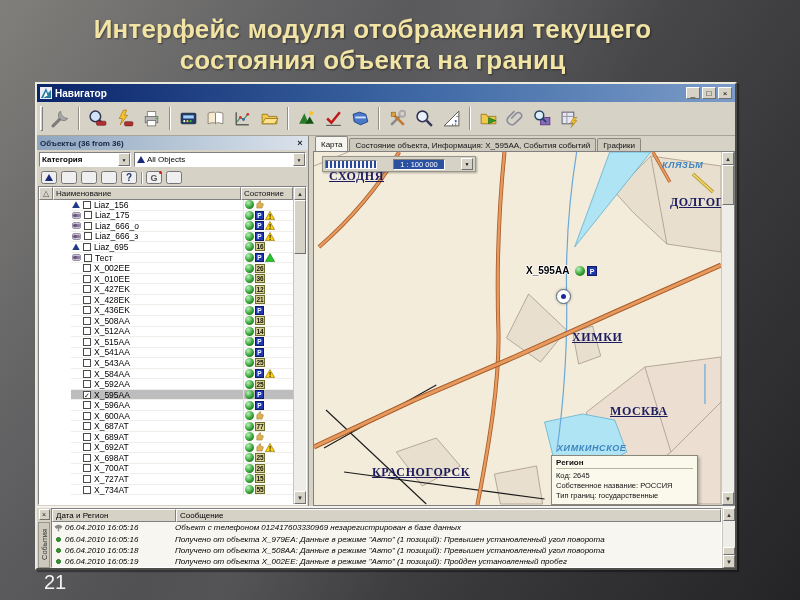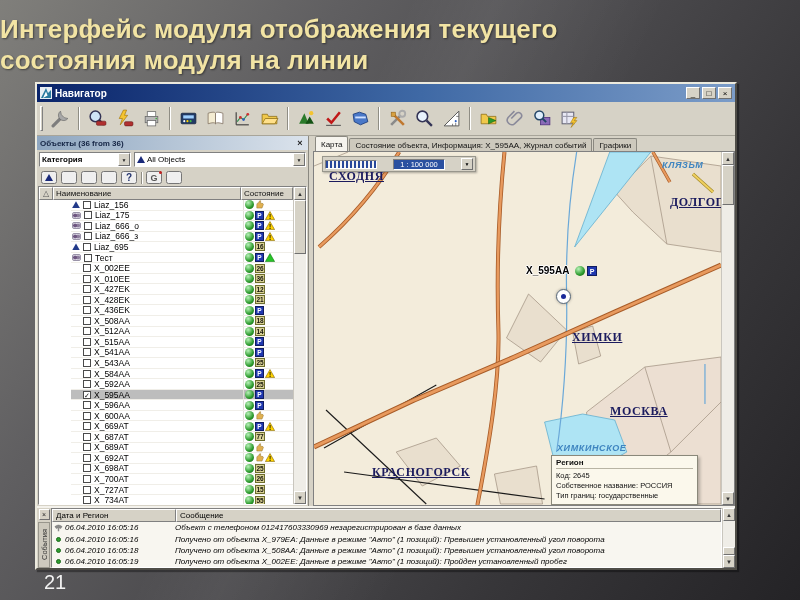--- a/index.html
+++ b/index.html
@@ -4,21 +4,21 @@
 <style>
   * { box-sizing: border-box; }
   html,body { margin:0; padding:0; }
   body { width:800px; height:600px; overflow:hidden; font-family:"Liberation Sans",sans-serif; }
 
   .slide { position:relative; width:800px; height:600px;
     background:linear-gradient(125deg,#807f7b 0%,#605f61 28%,#4a494c 52%,#373639 74%,#242326 100%); }
   .slide::before { content:""; position:absolute; inset:0; pointer-events:none;
     background:linear-gradient(115deg,transparent 38%,rgba(255,255,255,.06) 46%,transparent 62%); }
 
-  .slide-title { position:absolute; top:14px; left:0; right:55px; 
+  .slide-title { position:absolute; top:14px; left:0; right:55px; text-align:center;
     font-size:26px; font-weight:bold; color:#f2e4a4; line-height:1.18; letter-spacing:.2px;
     text-shadow:1px 1px 2px rgba(0,0,0,.45); }
 
   .page-num { position:absolute; left:44px; top:571px; font-size:20px; color:#f2f2f2; }
 
   
   .window { position:absolute; left:35px; top:82px; width:702px; height:488px;
     background:#d6d2c6; border:2px solid; border-color:#eceade #4f4d47 #4f4d47 #eceade;
     box-shadow:2px 2px 1px rgba(0,0,0,.35); display:flex; flex-direction:column; }
   .titlebar { height:18px; background:linear-gradient(90deg,#0a246a,#3f69a5 55%,#7b9cc8);
@@ -161,21 +161,21 @@
   .lr-phone svg { width:9px; height:9px; display:block; }
   .log-time { width:110px; flex:none; }
   .log-msg { flex:1; white-space:nowrap; overflow:hidden; }
 </style>
 </head>
 <body>
 
 <div class="slide">
   <div class="slide-title">
     <span>Интерфейс модуля отображения текущего</span><br>
-    <span>состояния модуля на линии</span>
+    <span>состояния объекта на границ</span>
   </div>
 
   <div class="window">
 
     <div class="titlebar">
       <span class="win-ico">
         <svg viewBox="0 0 12 12">
             <rect width="12" height="12" fill="#e8eef4"></rect>
             <path d="M1 11 L6 1 L8 6 L11 3 L11 11 Z" fill="#2a7aa0"></path>
             <path d="M3 11 L6 4.5 L7.6 8.5 Z" fill="#fff"></path>
@@ -573,35 +573,20 @@
                     <span class="hbadge">
                       <svg viewBox="0 0 10 10">
                         <path d="M2 9 L2 5 Q2 3.2 3.8 3.2 L5 1 Q5.8 0 6.4 1 L5.9 3.2 L8.8 4 Q9.8 4.8 9 5.8 L7.8 9 Z" fill="#e0b050" stroke="#8a6a20" stroke-width="0.5"></path>
                       </svg>
                     </span>
                   </span>
                 </div>
                 <div class="obj-row">
                   <span class="tico"></span>
                   <span class="cb"></span>
-                  <span class="oname">X_669AT</span>
-                  <span class="ostat">
-                    <span class="sphere"></span>
-                    <span class="pbadge">P</span>
-                    <span class="wbadge">
-                      <svg viewBox="0 0 10 9">
-                        <polygon points="5,0.5 9.6,8.6 0.4,8.6" fill="#ffd400" stroke="#806000" stroke-width="0.6"></polygon>
-                        <text x="5" y="7.8" font-size="6.5" text-anchor="middle" fill="#000" font-weight="bold" font-family="Liberation Sans, sans-serif">!</text>
-                      </svg>
-                    </span>
-                  </span>
-                </div>
-                <div class="obj-row">
-                  <span class="tico"></span>
-                  <span class="cb"></span>
                   <span class="oname">X_687AT</span>
                   <span class="ostat">
                     <span class="sphere"></span>
                     <span class="nbadge">77</span>
                   </span>
                 </div>
                 <div class="obj-row">
                   <span class="tico"></span>
                   <span class="cb"></span>
                   <span class="oname">X_689AT</span>
@@ -678,21 +663,21 @@
             <button class="sb-btn">▼</button>
           </div>
         </div>
       </div>
 
       <div class="splitter"></div>
 
       <div class="right-panel">
         <div class="tabbar">
             <div class="tab active">Карта</div>
-            <div class="tab">Состояние объекта, Информация: X_595AA, Журнал событий</div>
+            <div class="tab">Состояние объекта, Информация: X_595AA, События событий</div>
             <div class="tab">Графики</div>
           </div>
         <div class="map-wrap">
           <div class="map">
 
             <svg class="geo" viewBox="0 0 406 353" preserveAspectRatio="none">
               <rect x="0" y="0" width="406" height="353" fill="#f3ecdb"></rect>
 
               <path d="M300 40 L336 4 L406 14 L406 100 L352 92 L318 60 Z" fill="#e9dfce" stroke="#a89888" stroke-width="0.8"></path>
               <path d="M336 4 L352 92" fill="none" stroke="#a89888" stroke-width="0.8"></path>

